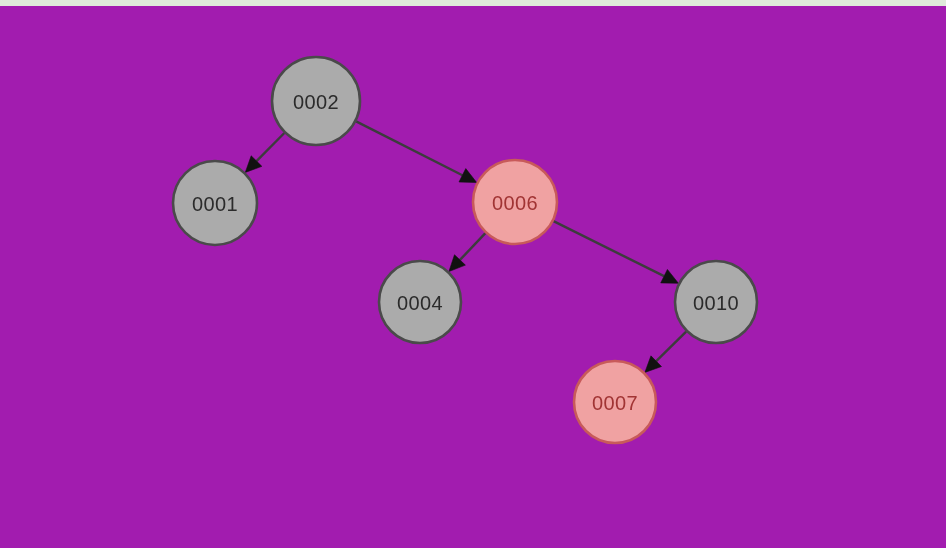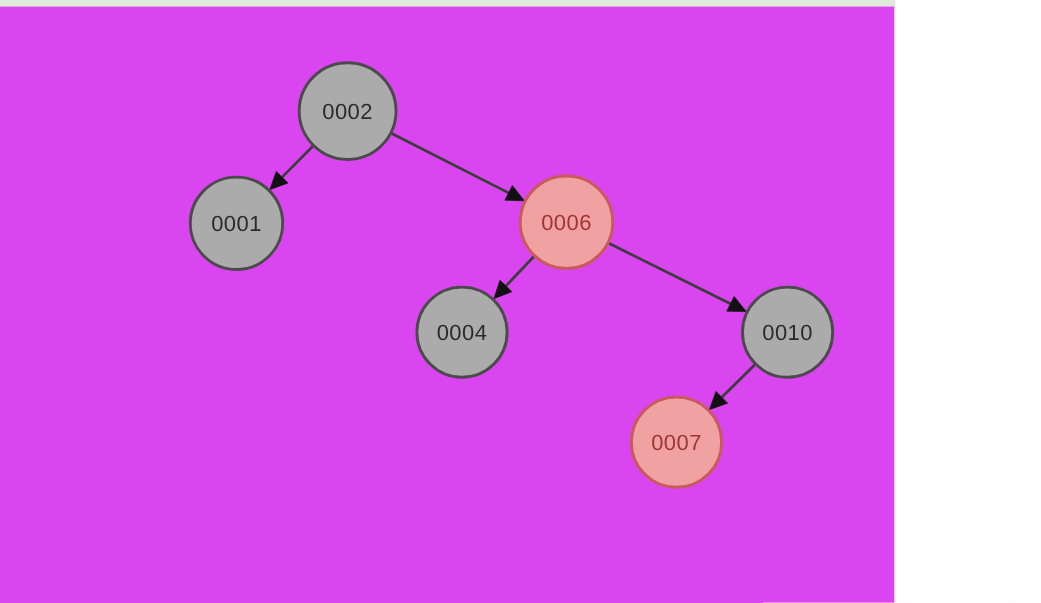--- a/index.html
+++ b/index.html
@@ -6,23 +6,23 @@
   html, body {
     margin: 0;
     padding: 0;
     background: #ffffff;
   }
   body {
     font-family: "Liberation Sans", sans-serif;
   }
   #canvas {
     position: relative;
-    width: 813px;
+    width: 946px;
     height: 548px;
-    background: #d946ef;
+    background: #a21caf;
     overflow: hidden;
   }
   #top-strip {
     position: absolute;
     left: 0;
     top: 0;
     width: 946px;
     height: 6px;
     background: #dfeada;
   }

